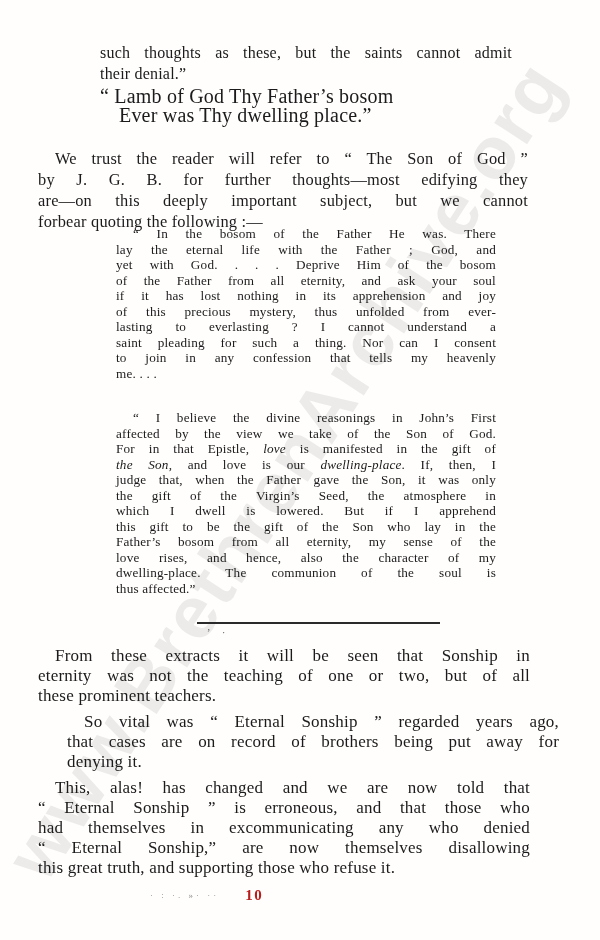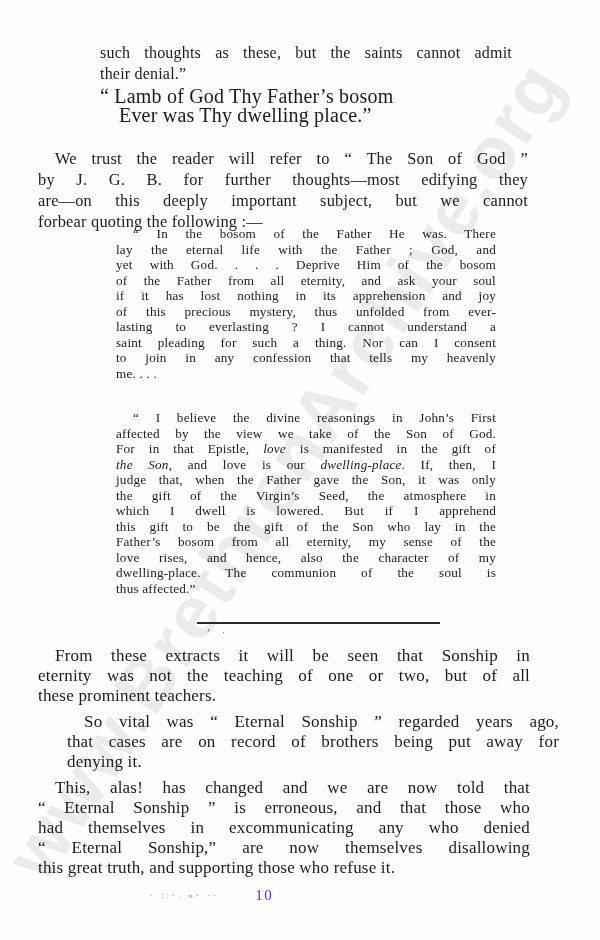--- a/index.html
+++ b/index.html
@@ -63,25 +63,25 @@
     z-index: 1;
     white-space: nowrap;
   }
   .artifact {
     font-size: 9px;
     color: rgba(40, 40, 40, 0.55);
     letter-spacing: 3px;
     vertical-align: 2px;
   }
   .page-number {
-    margin-left: 32px;
+    margin-left: 22px;
     font-size: 15px;
-    font-weight: normal;
+    font-weight: bold;
     letter-spacing: 1.5px;
-    color: #6d28d9;
+    color: #b91c1c;
   }
 </style>
 </head>
 <body>
 
 <div class="page">
 
   <div class="watermark">www.BrethrenArchive.org</div>
 
   <div class="block opening">

